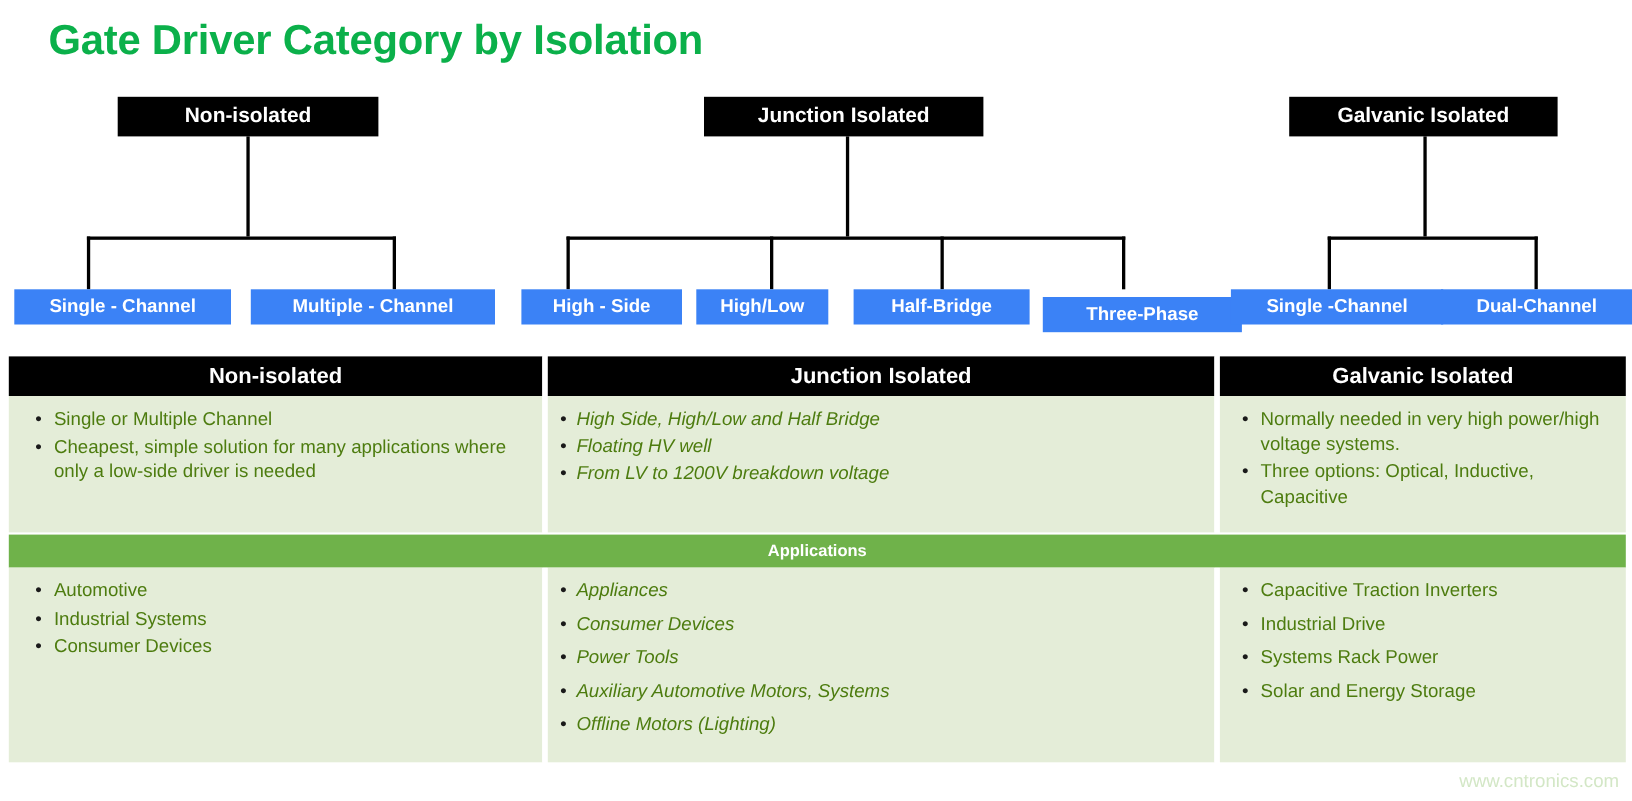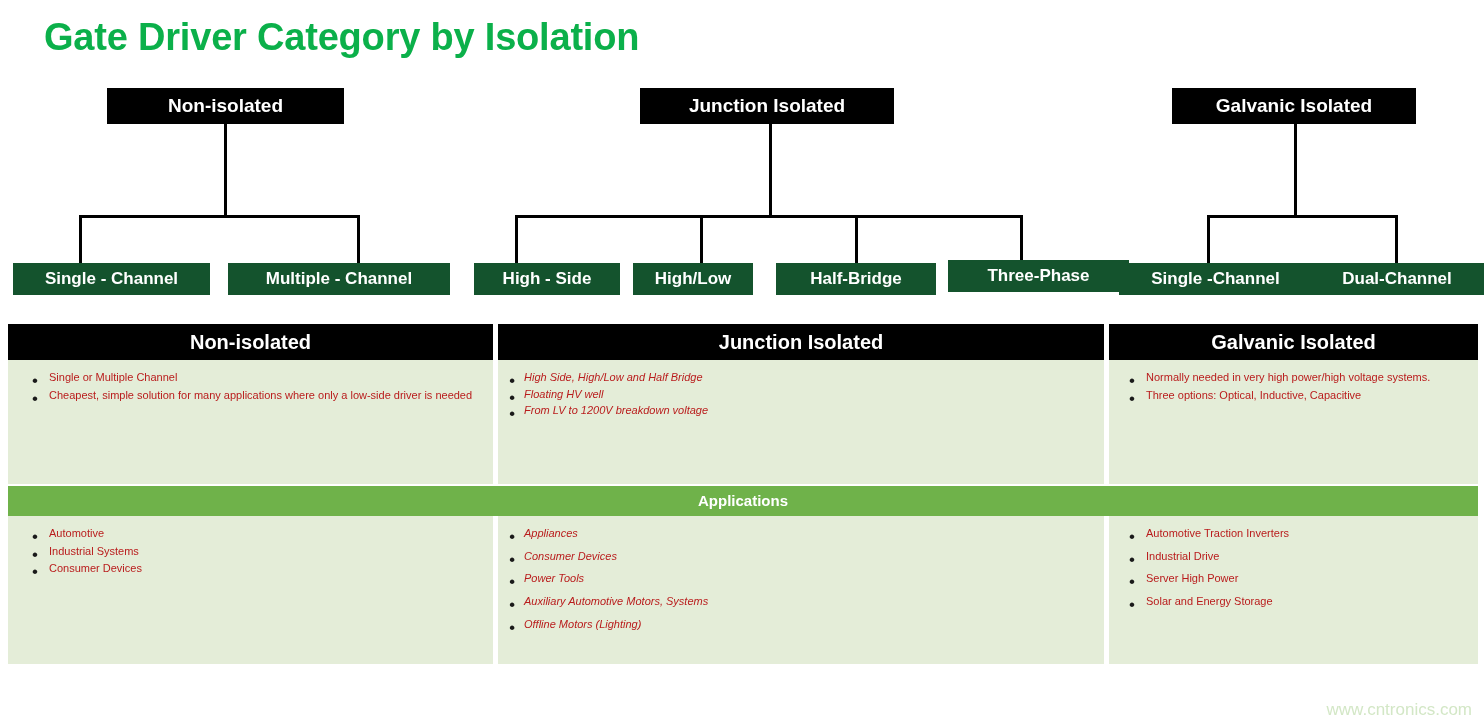--- a/index.html
+++ b/index.html
@@ -43,21 +43,21 @@
     font-weight: bold;
     display: flex;
     align-items: center;
     justify-content: center;
     height: 36px;
     box-sizing: border-box;
     white-space: nowrap;
   }
   .leaf-box {
     position: absolute;
-    background: #14532d;
+    background: #3b82f6;
     color: #ffffff;
     font-size: 17px;
     font-weight: bold;
     display: flex;
     align-items: center;
     justify-content: center;
     height: 32px;
     box-sizing: border-box;
     white-space: nowrap;
   }
@@ -128,22 +128,22 @@
     box-sizing: border-box;
   }
 
   ul.bul {
     margin: 0;
     padding: 0;
     list-style: none;
   }
   ul.bul li {
     position: relative;
-    font-size: 11px;
-    color: #b91c1c;
+    font-size: 17px;
+    color: #4d7c0f;
     line-height: 1.33;
     margin-bottom: 2px;
     padding-left: 20px;
   }
   ul.bul li::before {
     content: "\2022";
     position: absolute;
     left: 4px;
     top: 0;
     font-size: 17px;
@@ -208,21 +208,21 @@
   <div class="vline" style="left:1020px; top:215px; height:48px;"></div>
   <div class="leaf-box" style="left:474px; top:263px; width:146px;">
     <span>High - Side</span>
   </div>
   <div class="leaf-box" style="left:633px; top:263px; width:120px;">
     <span>High/Low</span>
   </div>
   <div class="leaf-box" style="left:776px; top:263px; width:160px;">
     <span>Half-Bridge</span>
   </div>
-  <div class="leaf-box" style="left:948px; top:260px; width:181px;">
+  <div class="leaf-box" style="left:948px; top:270px; width:181px;">
     <span>Three-Phase</span>
   </div>
 
   <div class="cat-box" style="left:1172px; top:88px; width:244px;">
     <span>Galvanic Isolated</span>
   </div>
   <div class="vline" style="left:1294px; top:124px; height:91px;"></div>
   <div class="hline" style="left:1207px; top:215px; width:191px;"></div>
   <div class="vline" style="left:1207px; top:215px; height:48px;"></div>
   <div class="vline" style="left:1395px; top:215px; height:48px;"></div>
@@ -284,22 +284,22 @@
         <li>Appliances</li>
         <li>Consumer Devices</li>
         <li>Power Tools</li>
         <li>Auxiliary Automotive Motors, Systems</li>
         <li>Offline Motors (Lighting)</li>
       </ul>
     </div>
     <div class="col col-gap"></div>
     <div class="col col-c apps-cell pad-c sp-c">
       <ul class="bul">
-        <li>Automotive Traction Inverters</li>
+        <li>Capacitive Traction Inverters</li>
         <li>Industrial Drive</li>
-        <li>Server High Power</li>
+        <li>Systems Rack Power</li>
         <li>Solar and Energy Storage</li>
       </ul>
     </div>
   </div>
 </div>
 
 <div id="watermark">www.cntronics.com</div>
 
 </body></html>

